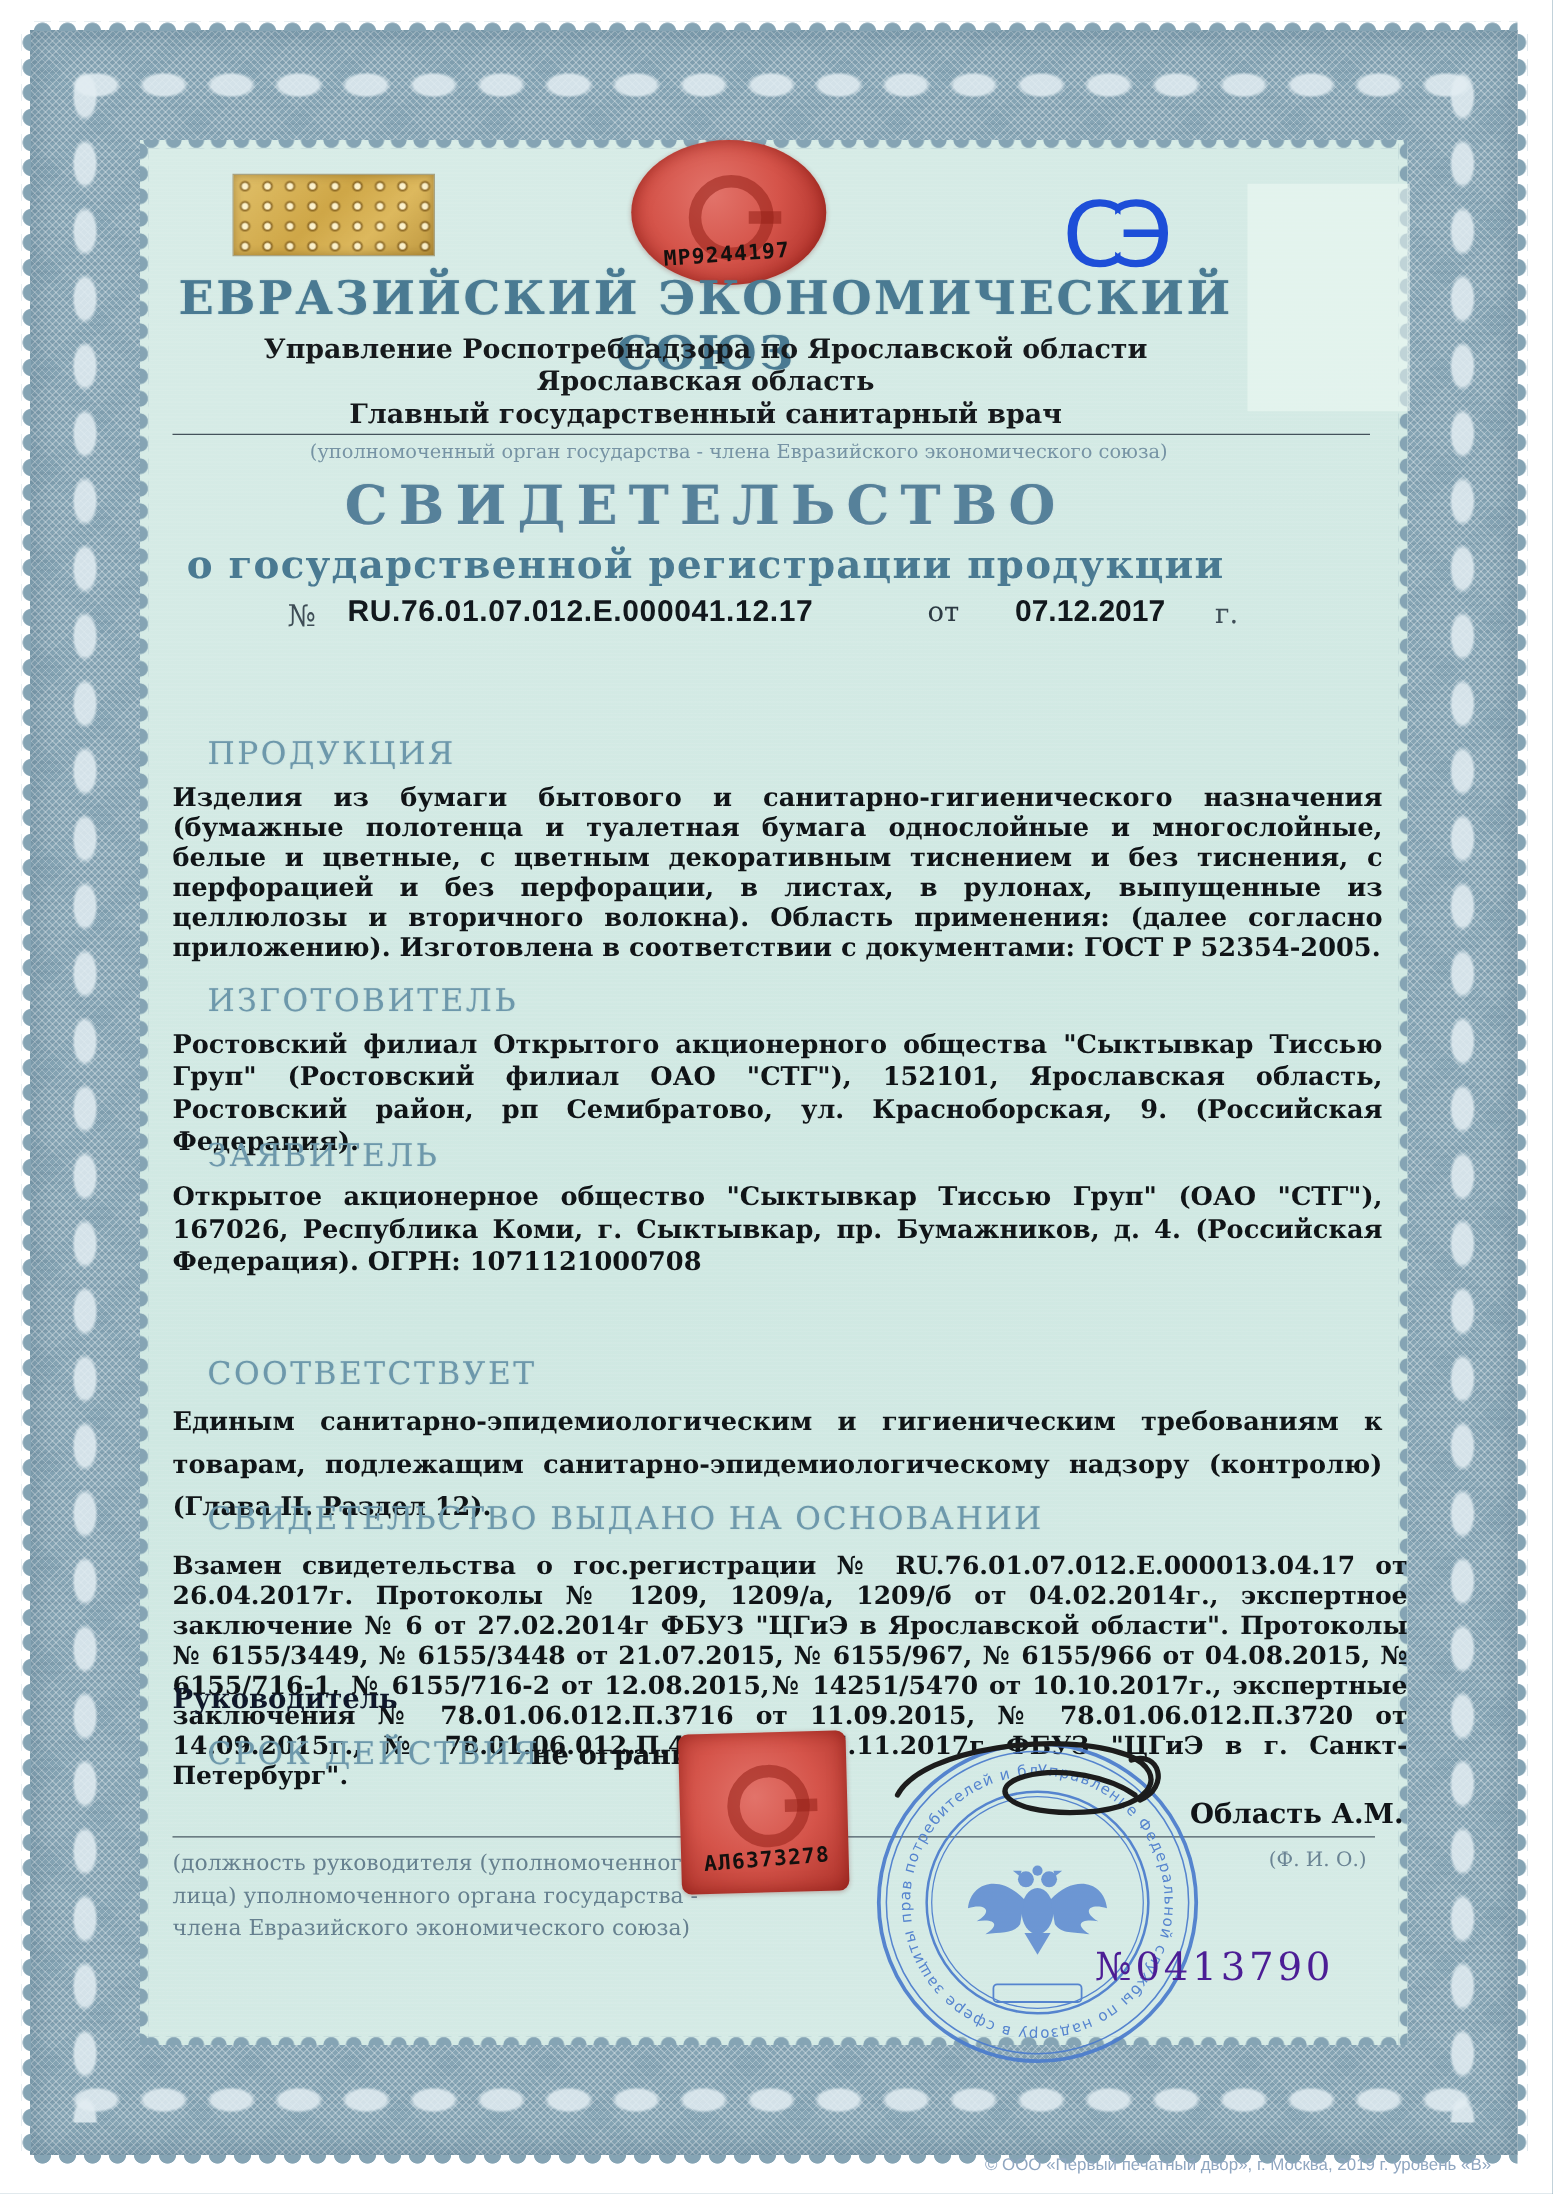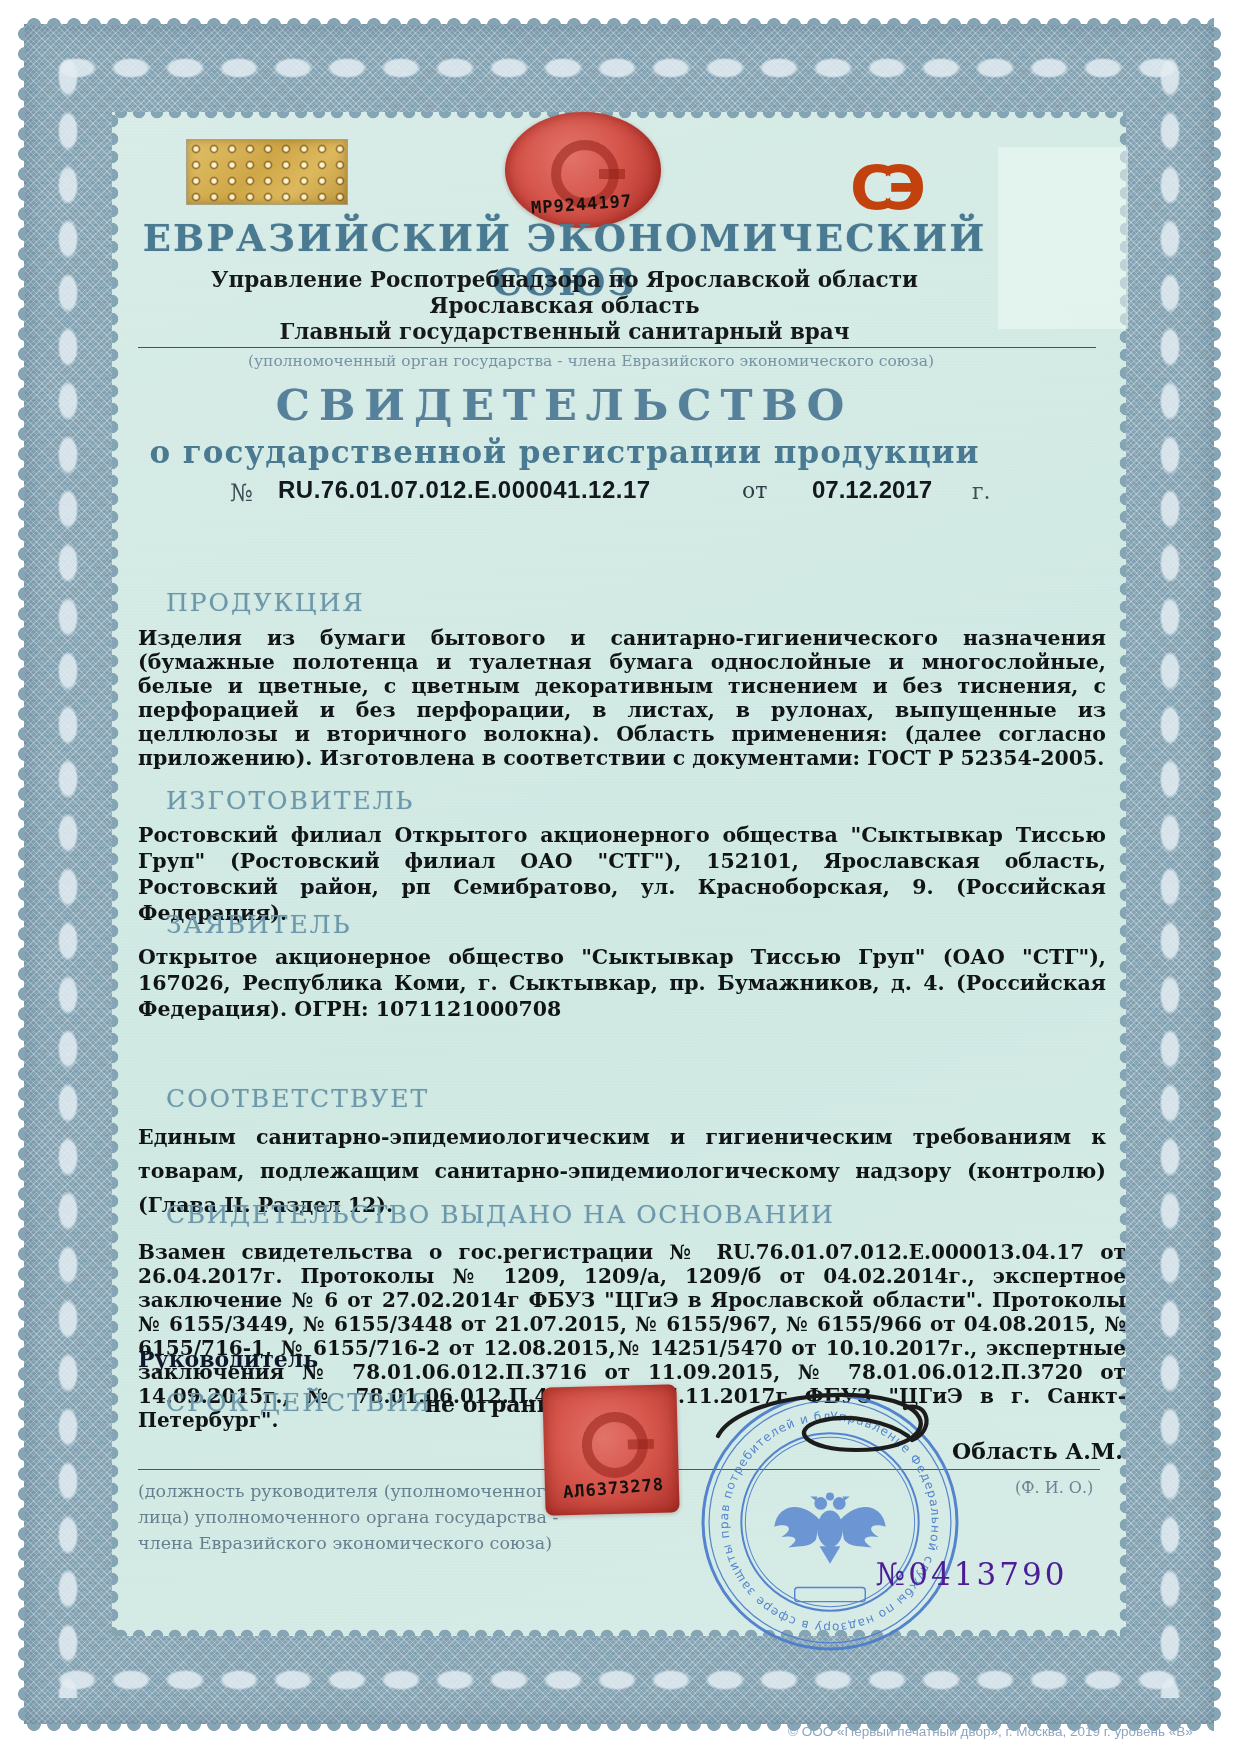--- a/index.html
+++ b/index.html
@@ -70,21 +70,21 @@
     box-shadow:inset 0 0 14px rgba(120,15,10,.6), 0 1px 4px rgba(100,20,15,.3);}
   .seal-top .emblem, .seal-bottom .emblem{position:absolute;border-radius:50%;
     border:10px solid rgba(150,32,24,.55);}
   .seal-top .emblem{left:46px;top:28px;width:48px;height:48px;}
   .seal-top .emblem::after, .seal-bottom .emblem::after{content:"";position:absolute;
     right:-16px;top:50%;margin-top:-5px;width:26px;height:10px;background:rgba(150,32,24,.55);}
   .seal-code{position:absolute;font-family:"DejaVu Sans Mono",monospace;font-weight:bold;
     color:#14100e;letter-spacing:1px;}
   .seal-top .seal-code{left:26px;top:82px;font-size:17px;transform:rotate(-4deg);}
   .se-monogram{position:absolute;left:850px;top:148px;font-family:"DejaVu Sans",sans-serif;
-    font-weight:bold;font-size:60px;line-height:80px;color:#c2410c;letter-spacing:-12px;}
+    font-weight:normal;font-size:72px;line-height:80px;color:#1d4ed8;letter-spacing:-12px;}
   .patch{position:absolute;left:998px;top:147px;width:130px;height:182px;background:rgba(238,250,244,.55);}
 
   
   .union-title{position:absolute;left:112px;width:905px;top:216px;text-align:center;
     font-size:37px;font-weight:bold;letter-spacing:2px;color:#4a7a92;
     text-shadow:0 0 1px rgba(74,122,146,.5);}
   .authority{position:absolute;left:112px;width:905px;top:267px;text-align:center;
     font-size:21.5px;font-weight:bold;color:#16191c;line-height:26px;}
   .rule{position:absolute;left:138px;width:958px;top:347px;border-top:1.6px solid #44525b;}
   .authority-caption{position:absolute;left:112px;width:958px;top:352px;text-align:center;

